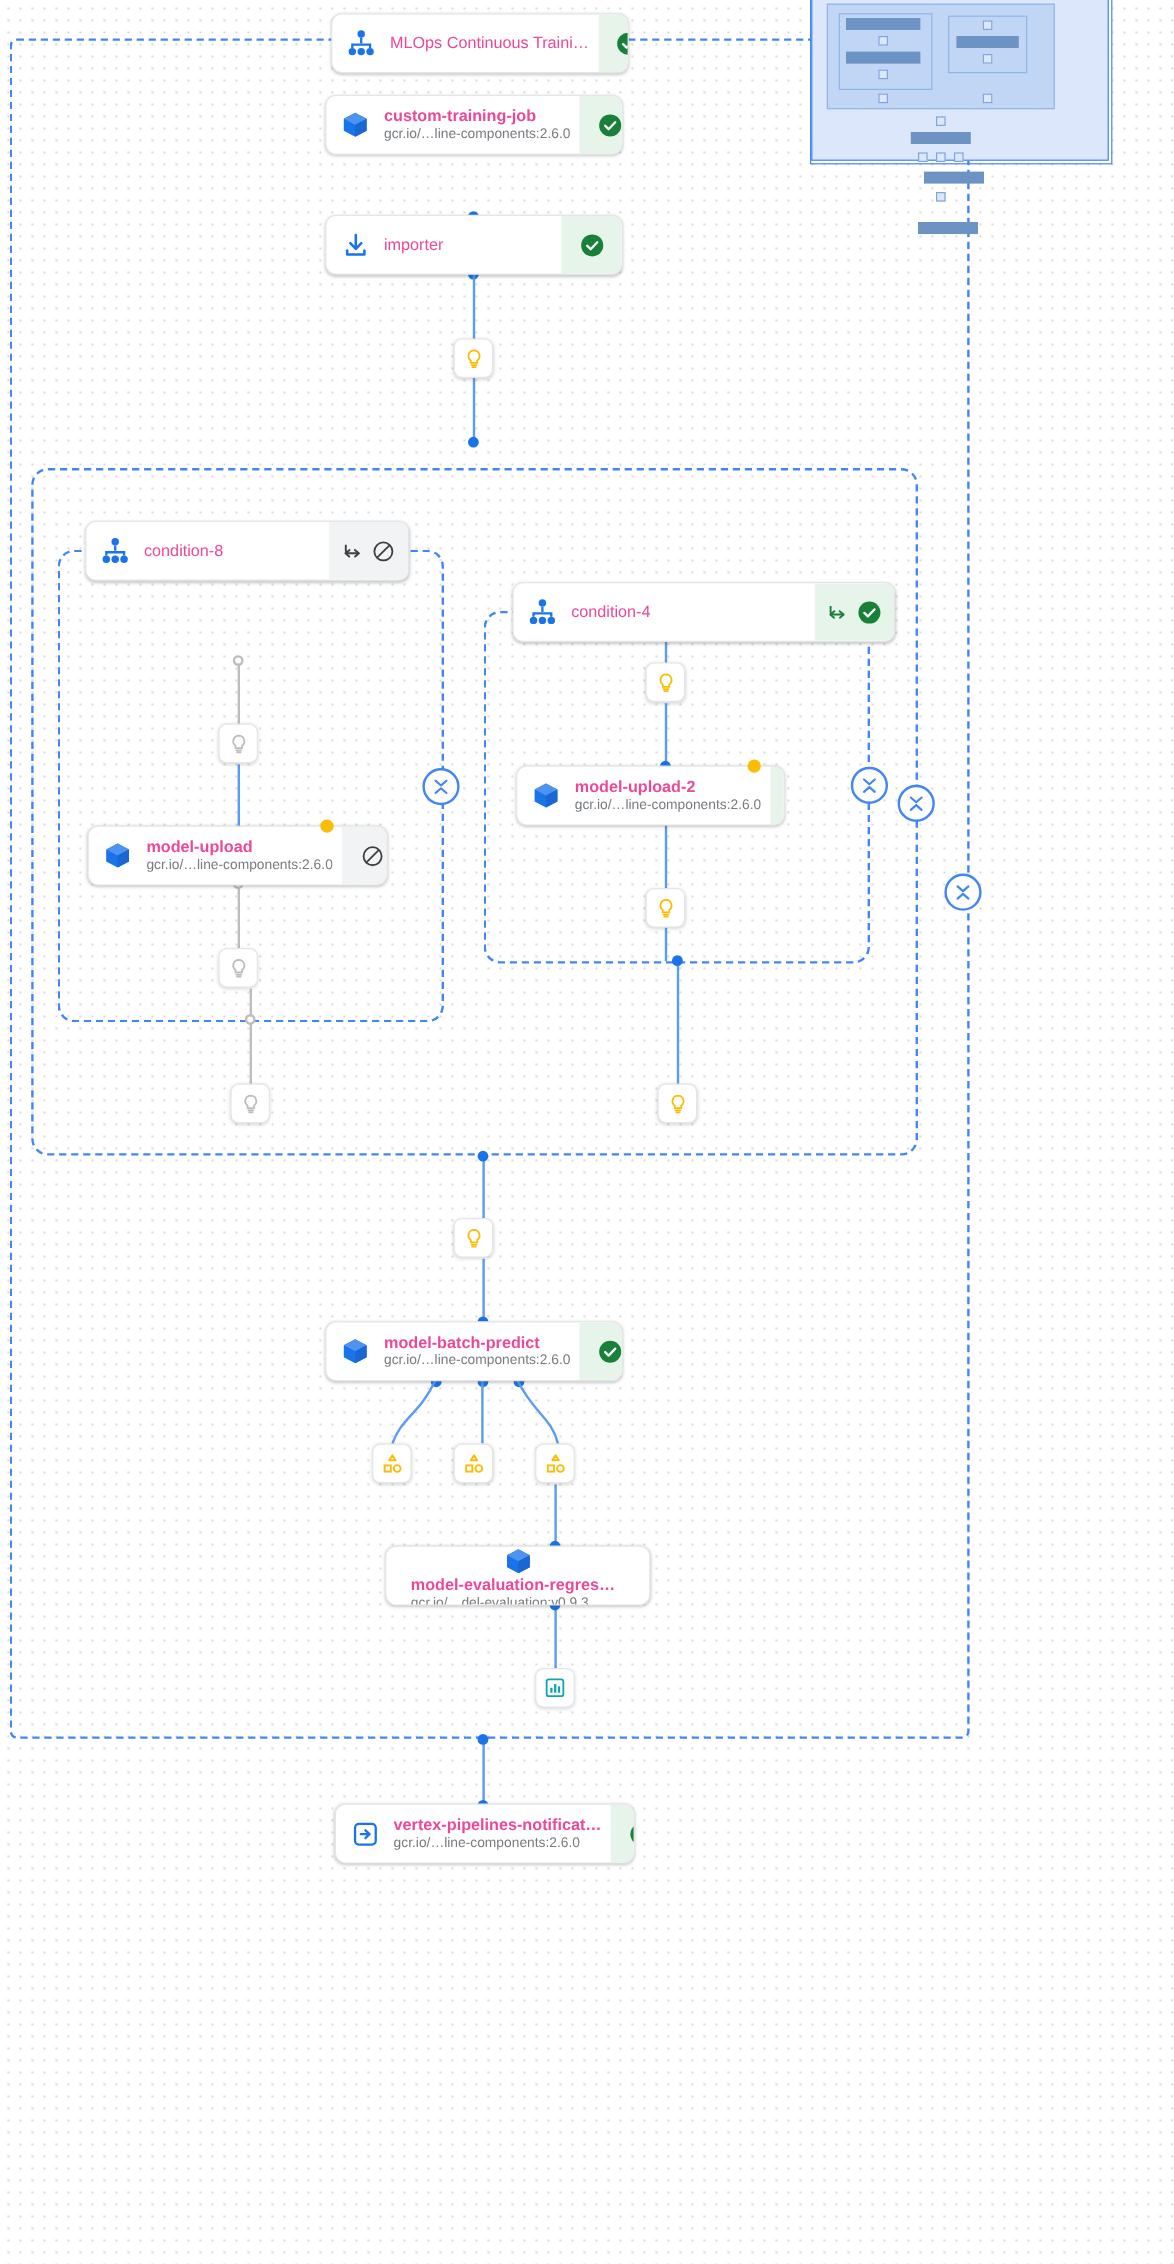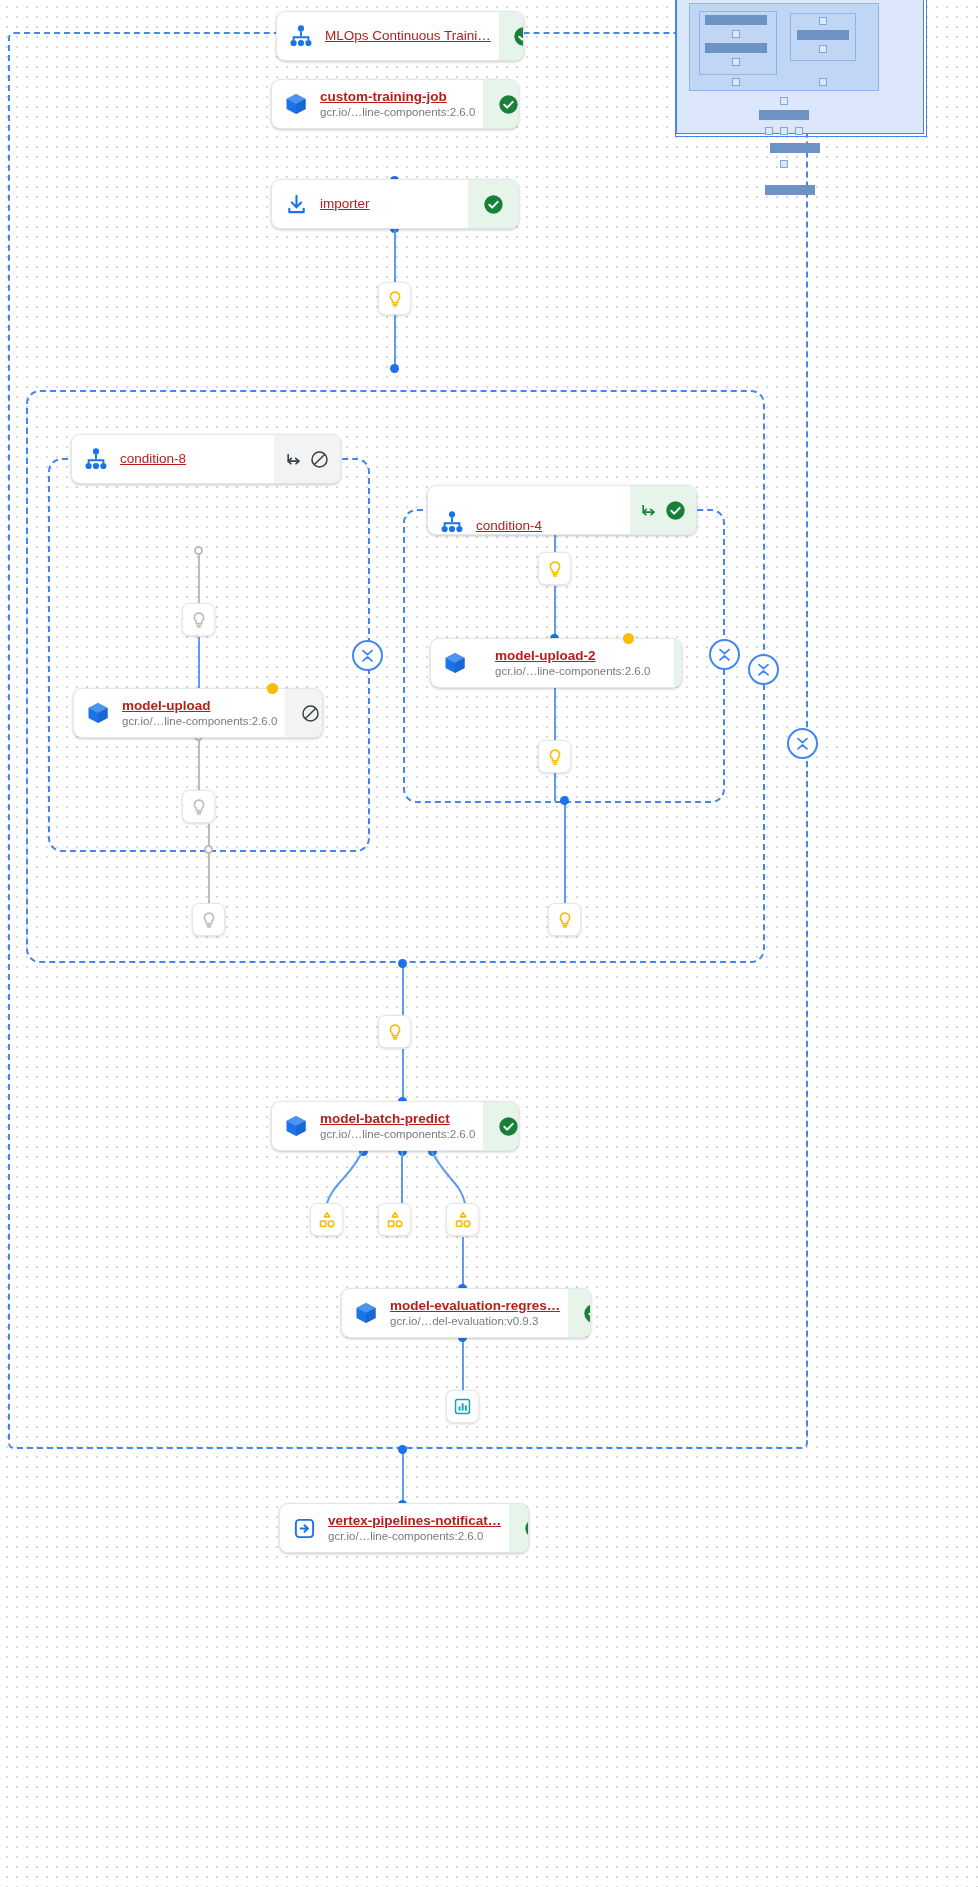--- a/index.html
+++ b/index.html
@@ -44,21 +44,21 @@
     border-radius:9px;
     box-shadow:0 1px 3px rgba(60,64,67,.22), 0 1px 2px rgba(60,64,67,.08);
     display:flex; align-items:center;
     overflow:hidden;
     height:50px;
   }
   .node .ico {
     width:48px; min-width:48px; display:flex; align-items:center; justify-content:center;
   }
   .node .body { flex:1; display:flex; flex-direction:column; justify-content:center; padding-right:8px; }
-  .node .title { font-size:13.5px; color:#b91c1c; line-height:16px; white-space:nowrap; overflow:hidden;text-decoration:underline; }
+  .node .title { font-size:13.5px; color:#ec4899; line-height:16px; white-space:nowrap; overflow:hidden; }
   .node .title.bold { font-weight:bold; }
   .node .sub { font-size:11.5px; color:#777b7f; line-height:14px; white-space:nowrap; overflow:hidden; }
   .node .status {
     min-width:50px; height:100%;
     display:flex; align-items:center; justify-content:center; gap:6px;
     padding:0 8px;
   }
   .node .status.ok { background:#e6f4ea; }
   .node .status.skipped { background:#f1f3f4; }
   .node .status.wide { min-width:66px; }
@@ -281,21 +281,21 @@
       </svg>
   </div>
 
   <div class="minibox" style="left:192px; top:903px;">
     <svg width="18" height="18" viewBox="0 0 24 24">
         <path d="M12 2.6 a6.2 6.2 0 0 0 -3.6 11.2 V16.5 h7.2 V13.8 A6.2 6.2 0 0 0 12 2.6 Z" fill="none" stroke="#bdbdbd" stroke-width="2"></path>
         <path d="M9.3 19 h5.4 M10.1 21.2 h3.8" stroke="#bdbdbd" stroke-width="2" stroke-linecap="round"></path>
       </svg>
   </div>
 
-  <div class="node" style="left:427px; top:485px; width:270px;align-items:flex-end;">
+  <div class="node" style="left:427px; top:485px; width:319px;">
     <span class="ico">
       <svg width="26" height="24" viewBox="0 0 24 24">
         <circle cx="12" cy="4.4" r="3.1" fill="#1a73e8"></circle>
         <path d="M12 7.5 V12 M4.6 16 V13.2 H19.4 V16" stroke="#1a73e8" stroke-width="1.9" fill="none"></path>
         <circle cx="4.6" cy="19" r="3.1" fill="#1a73e8"></circle>
         <circle cx="12" cy="19" r="3.1" fill="#1a73e8"></circle>
         <circle cx="19.4" cy="19" r="3.1" fill="#1a73e8"></circle>
       </svg>
     </span>
     <span class="body">
@@ -314,21 +314,21 @@
     </span>
   </div>
 
   <div class="minibox" style="left:538px; top:552px;">
     <svg width="18" height="18" viewBox="0 0 24 24">
         <path d="M12 2.6 a6.2 6.2 0 0 0 -3.6 11.2 V16.5 h7.2 V13.8 A6.2 6.2 0 0 0 12 2.6 Z" fill="none" stroke="#fbbc04" stroke-width="2"></path>
         <path d="M9.3 19 h5.4 M10.1 21.2 h3.8" stroke="#fbbc04" stroke-width="2" stroke-linecap="round"></path>
       </svg>
   </div>
 
-  <div class="node" style="left:430px; top:638px; width:252px;gap:16px;">
+  <div class="node" style="left:430px; top:638px; width:224px;">
     <span class="ico">
       <svg width="24" height="24" viewBox="0 0 24 24">
         <path d="M12 2 L21.5 7 V17 L12 22 L2.5 17 V7 Z" fill="#1a73e8"></path>
         <path d="M12 2 L21.5 7 L12 12 L2.5 7 Z" fill="#4f93f0"></path>
         <path d="M12 12 L21.5 7 V17 L12 22 Z" fill="#1967d2"></path>
       </svg>
     </span>
     <span class="body">
       <span class="title bold">model-upload-2</span>
       <span class="sub">gcr.io/…line-components:2.6.0</span>
@@ -398,21 +398,21 @@
     </svg>
   </div>
   <div class="minibox" style="left:446px; top:1203px;">
     <svg width="20" height="20" viewBox="0 0 24 24">
       <path d="M12 3.2 L15.2 8.2 H8.8 Z" fill="none" stroke="#fbbc04" stroke-width="1.9" stroke-linejoin="round"></path>
       <rect x="4.2" y="13.4" width="6.2" height="6.2" fill="none" stroke="#fbbc04" stroke-width="1.9"></rect>
       <circle cx="16.8" cy="16.5" r="3.4" fill="none" stroke="#fbbc04" stroke-width="1.9"></circle>
     </svg>
   </div>
 
-  <div class="node" style="left:341px; top:1288px; width:250px;">
+  <div class="node" style="left:321px; top:1288px; width:221px;flex-direction:column;">
     <span class="ico">
       <svg width="24" height="24" viewBox="0 0 24 24">
         <path d="M12 2 L21.5 7 V17 L12 22 L2.5 17 V7 Z" fill="#1a73e8"></path>
         <path d="M12 2 L21.5 7 L12 12 L2.5 7 Z" fill="#4f93f0"></path>
         <path d="M12 12 L21.5 7 V17 L12 22 Z" fill="#1967d2"></path>
       </svg>
     </span>
     <span class="body">
       <span class="title bold">model-evaluation-regres…</span>
       <span class="sub">gcr.io/…del-evaluation:v0.9.3</span>

